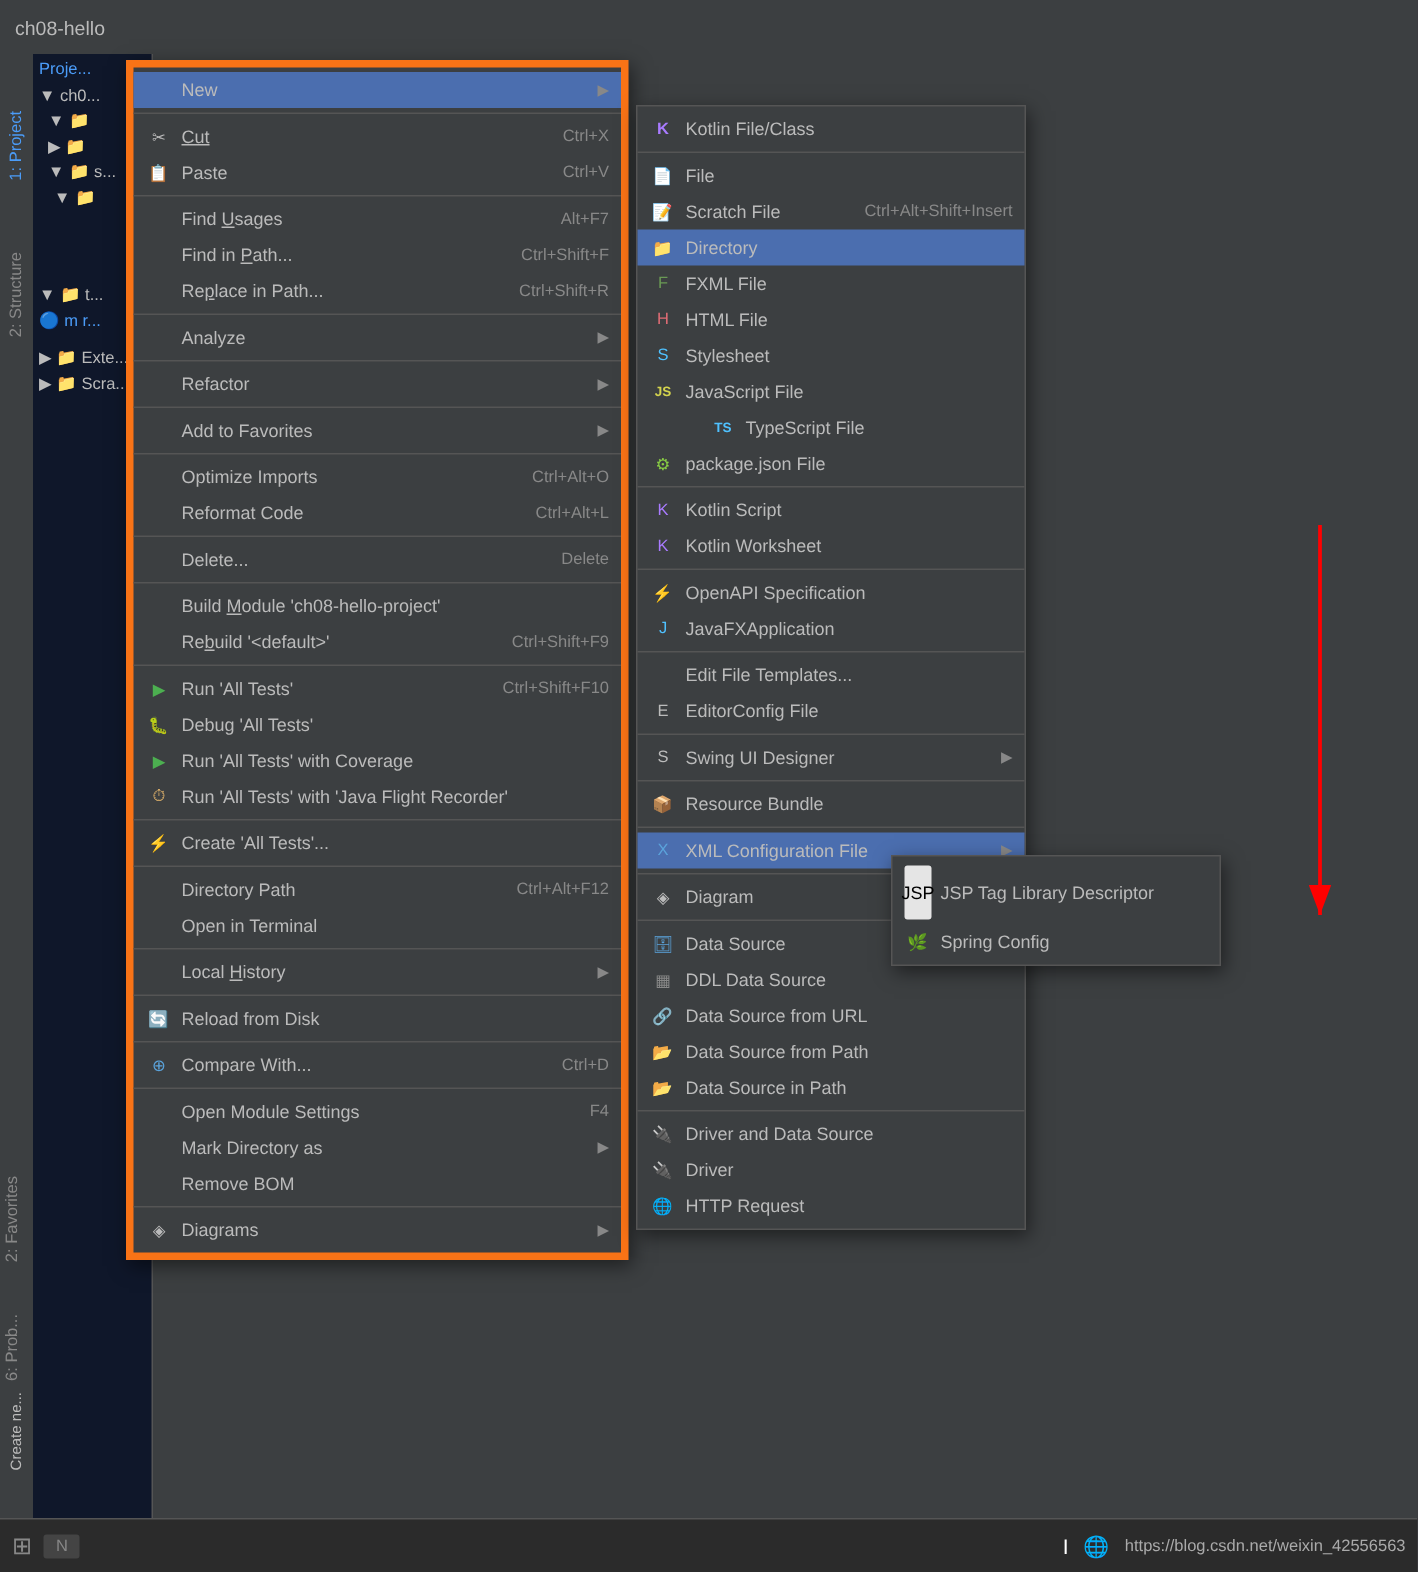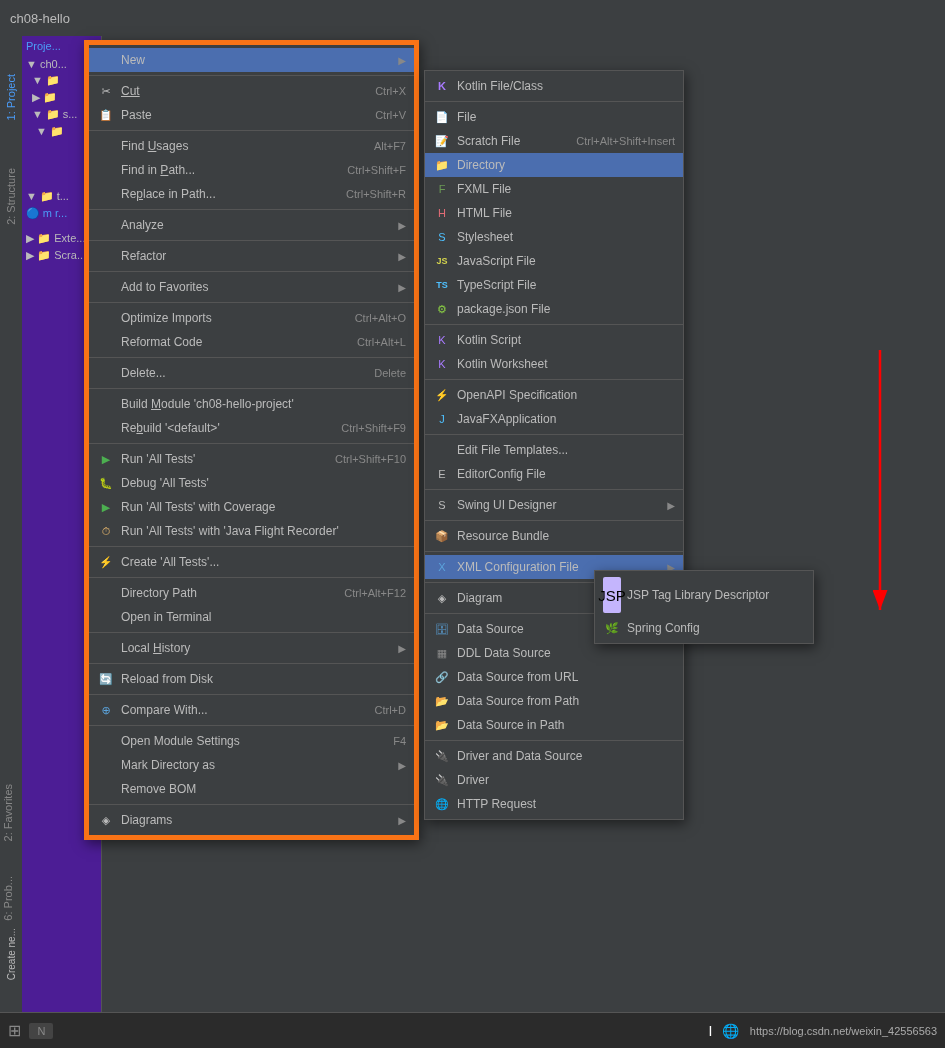--- a/index.html
+++ b/index.html
@@ -36,21 +36,21 @@
       font-size: 13px;
     }
 
     
     .project-panel {
       position: absolute;
       top: 36px;
       left: 22px;
       width: 80px;
       height: 980px;
-      background: #4c1d95;
+      background: #0f172a;
       border-right: 1px solid #555;
     }
 
     
     .context-menu {
       position: absolute;
       top: 40px;
       left: 84px;
       width: 335px;
       background: #3c3f41;
@@ -170,21 +170,21 @@
 
     
     .icon-kotlin { color: #a97bff; font-weight: bold; }
     .icon-file { color: #bbbbbb; }
     .icon-scratch { color: #e8b86d; }
     .icon-folder { color: #d4a843; }
     .icon-fxml { color: #6a9955; }
     .icon-html { color: #e06c75; }
     .icon-css { color: #4fc1ff; }
     .icon-js { color: #d4d44e; }
-    .icon-ts { color: #4fc1ff; font-weight: bold; }
+    .icon-ts { color: #4fc1ff; font-weight: bold; margin-left: 40px; }
     .icon-pkg { color: #88cc44; }
     .icon-kscript { color: #a97bff; }
     .icon-kworksheet { color: #a97bff; }
     .icon-openapi { color: #88cc44; }
     .icon-javafx { color: #4fc1ff; }
     .icon-resource { color: #5ba3db; }
     .icon-xml { color: #5ba3db; }
     .icon-datasource { color: #5ba3db; }
     .icon-ddl { color: #888888; }
     .icon-url { color: #5ba3db; }
@@ -569,21 +569,21 @@
   <div class="menu-item">
     <span class="item-icon">◈</span>
     <span class="item-label">Diagrams</span>
     <span class="item-arrow">▶</span>
   </div>
 
 </div>
 
 <div class="submenu-xml">
   <div class="submenu-item">
-    <span class="item-icon icon-jsp" style="font-size:15px;background:#c4b5fd;color:#000;padding:18px 2px;border-radius:2px;">JSP</span>
+    <span class="item-icon icon-jsp" style="font-size:12px;background:#e5e5e5;color:#000;padding:18px 2px;border-radius:2px;">JSP</span>
     <span class="item-label">JSP Tag Library Descriptor</span>
   </div>
   <div class="submenu-item">
     <span class="item-icon icon-spring" style="color:#6db33f;">🌿</span>
     <span class="item-label">Spring Config</span>
   </div>
 </div>
 
 <svg style="position:absolute;top:350px;left:820px;width:120px;height:320px;z-index:500;pointer-events:none;">
   <defs>

